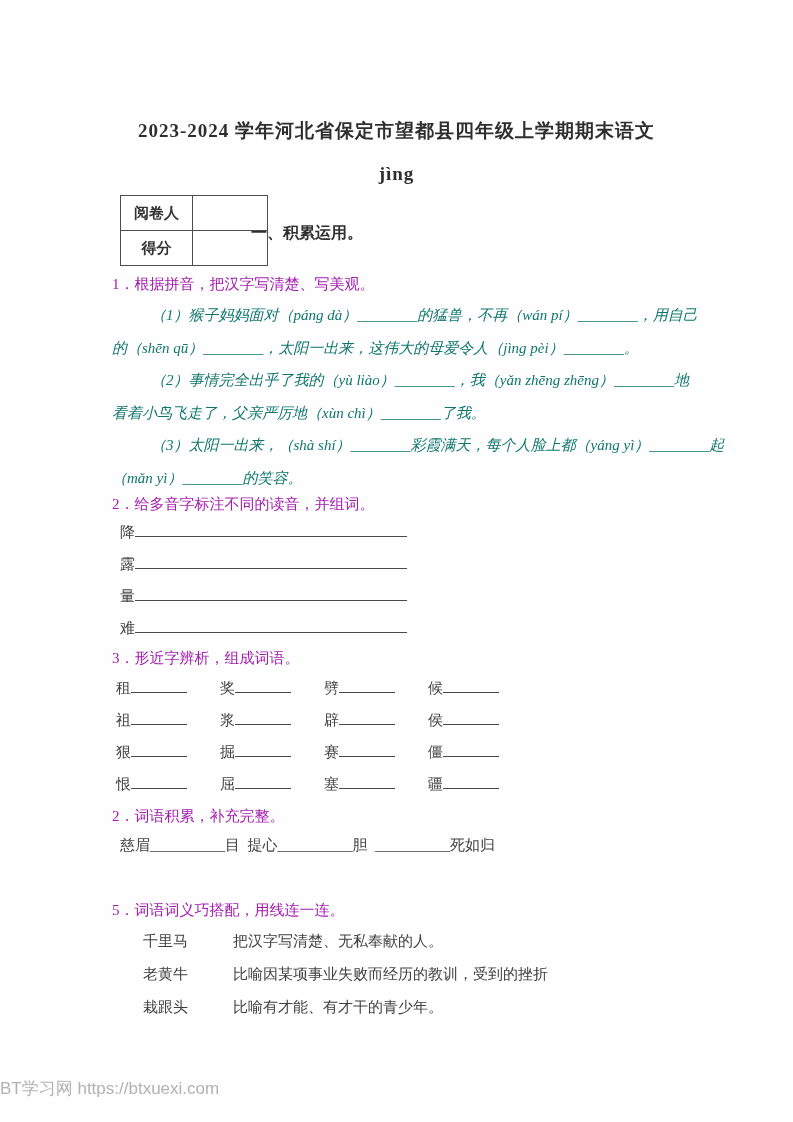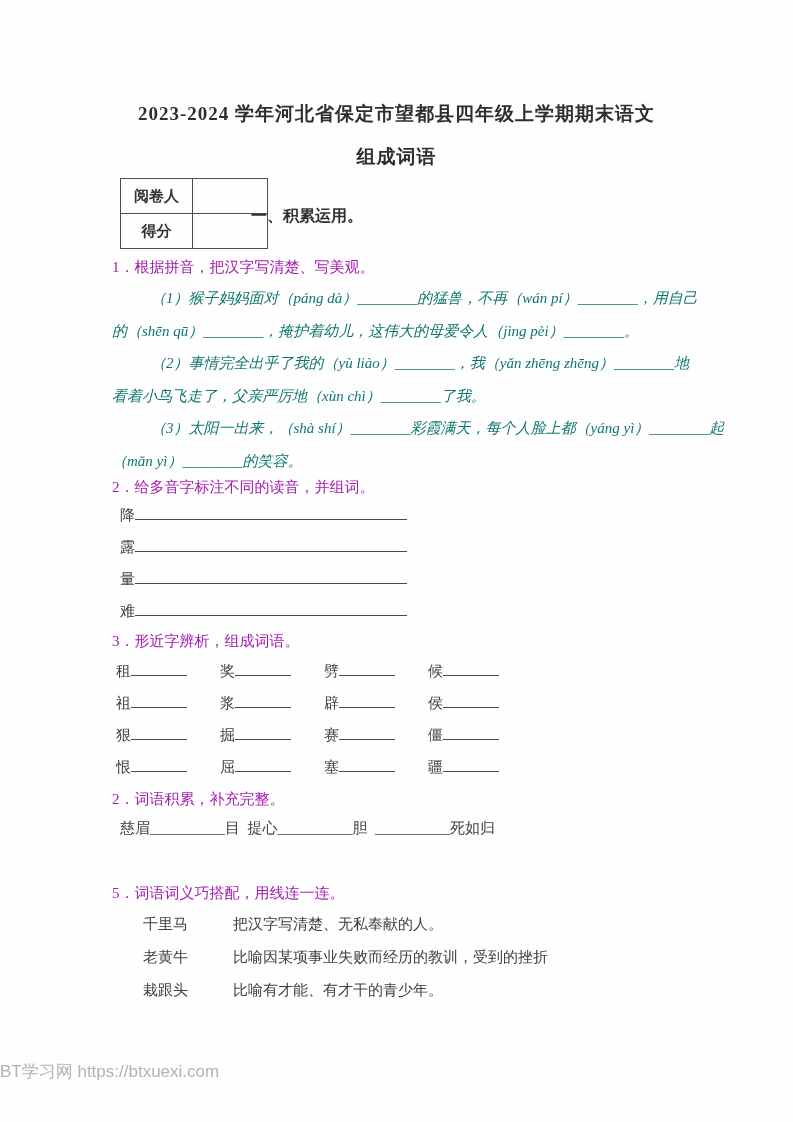--- a/index.html
+++ b/index.html
@@ -7,21 +7,21 @@
     position: relative;
     width: 793px;
     height: 1122px;
     margin: 0 auto;
     background: #fefefe;
     overflow: hidden;
     font-family: "Liberation Serif", "DejaVu Serif", serif;
     color: #3f3f3f;
     font-size: 15px;
   }
-  .abs { position: absolute; }
+  .abs { position: absolute; margin-top: 17px; }
 
   
   .exam-title {
     left: 0; width: 793px;
     text-align: center;
     font-weight: bold;
     color: #2e2e2e;
     font-size: 19px;
     line-height: 28px;
     letter-spacing: 1px;
@@ -91,41 +91,41 @@
     font-size: 17px;
     color: #b2b2b2;
   }
 </style>
 </head>
 <body>
 
 <div class="page">
 
   <div class="abs exam-title" style="top:100px">2023-2024 学年河北省保定市望都县四年级上学期期末语文</div>
-  <div class="abs exam-title" style="top:143px">组成词语</div>
+  <div class="abs exam-title" style="top:143px">jìng</div>
 
   <table class="abs score-table">
     <tbody>
         <tr>
       <td class="label-cell">阅卷人</td>
       <td class="value-cell"></td>
     </tr>
     <tr>
       <td class="label-cell">得分</td>
       <td class="value-cell"></td>
     </tr>
   </tbody>
     </table>
 
   <div class="abs section-heading">一、积累运用。</div>
 
   <div class="abs content q-title" style="top:258px">1．根据拼音，把汉字写清楚、写美观。</div>
   <div class="abs content" style="top:282px">
     <div class="para-line indent">（1）猴子妈妈面对（páng dà）________的猛兽，不再（wán pí）________，用自己</div>
-    <div class="para-line">的（shēn qū）________，掩护着幼儿，这伟大的母爱令人（jìng pèi）________。</div>
+    <div class="para-line">的（shēn qū）________，太阳一出来，这伟大的母爱令人（jìng pèi）________。</div>
     <div class="para-line indent">（2）事情完全出乎了我的（yù liào）________，我（yǎn zhēng zhēng）________地</div>
     <div class="para-line">看着小鸟飞走了，父亲严厉地（xùn chì）________了我。</div>
     <div class="para-line indent">（3）太阳一出来，（shà shí）________彩霞满天，每个人脸上都（yáng yì）________起</div>
     <div class="para-line">（mǎn yì）________的笑容。</div>
   </div>
 
   <div class="abs content q-title" style="top:478px">2．给多音字标注不同的读音，并组词。</div>
   <div class="abs content" style="top:499px">
     <div class="poly-row">
       <span>降</span><span class="uline long"></span>

